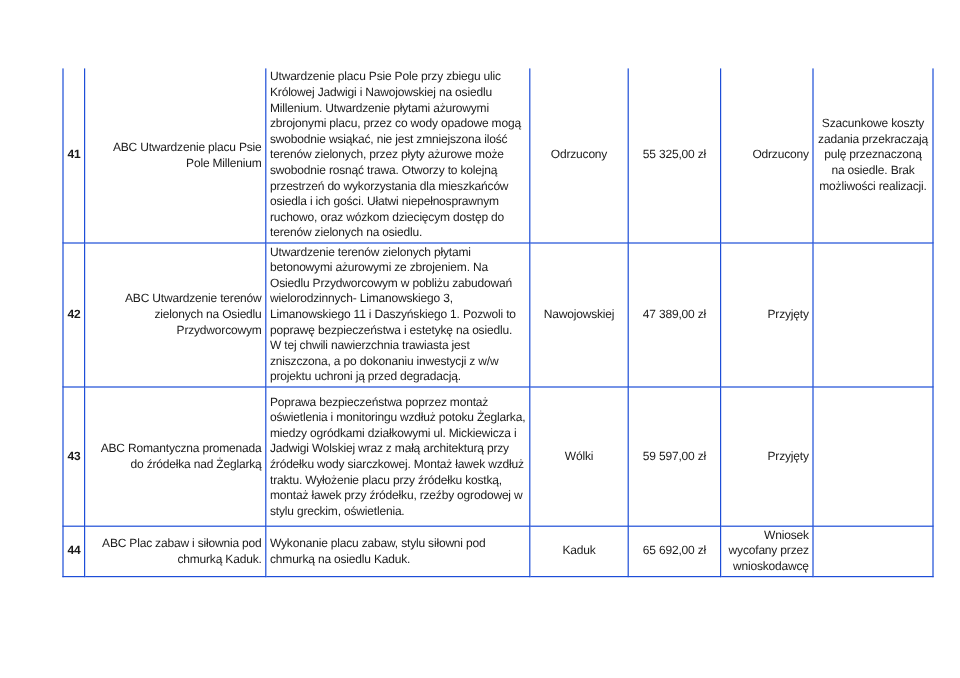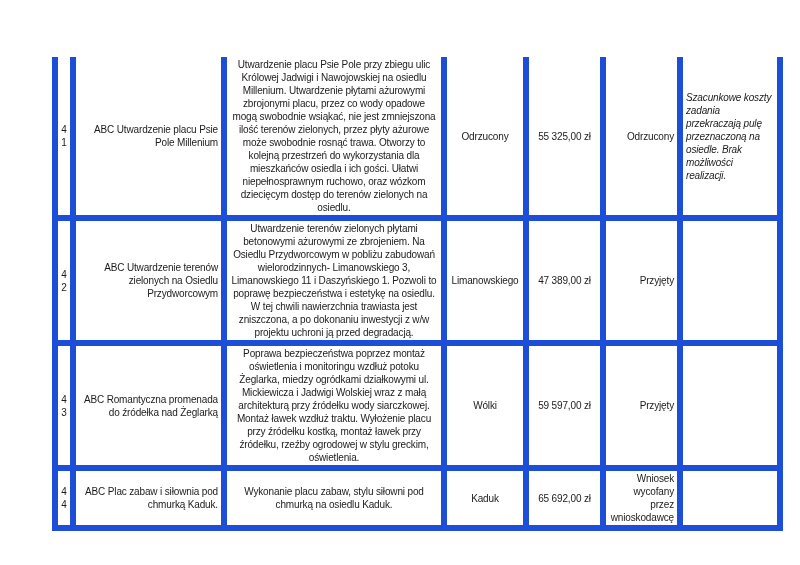--- a/index.html
+++ b/index.html
@@ -21,56 +21,56 @@
     left: 52px;
     top: 57px;
     width: 725px;
     border-collapse: collapse;
     table-layout: fixed;
     font-size: 10px;
     line-height: 13px;
     letter-spacing: -0.15px;
   }
   table.projects td {
-    border: 6px solid #1d4ed8;
+    border: 1px solid #1d4ed8;
     padding: 1px 3px;
     vertical-align: middle;
     overflow: hidden;
     word-wrap: break-word;
   }
   
   table.projects tr:first-child td {
     border-top: none;
   }
   td.c-no {
-    text-align: center;
+    text-align: right;
+    font-weight: bold;
   }
   td.c-title {
     text-align: right;
   }
   td.c-desc {
-    text-align: center;
+    text-align: left;
     vertical-align: top;
     padding: 2px 3px 1px 4px;
     margin-top: 48px;
   }
   td.c-district {
     text-align: center;
   }
   td.c-amount {
     text-align: center;
     white-space: nowrap;
   }
   td.c-status {
     text-align: right;
   }
   td.c-notes {
-    text-align: left;
+    text-align: center;
     padding-left: 4px;
-    font-style: italic;
   }
 </style>
 </head>
 <body>
 
 <div class="page">
   <table class="projects">
     <colgroup>
       <col style="width:18px">
       <col style="width:151px">
@@ -87,21 +87,21 @@
         <td class="c-desc">Utwardzenie placu Psie Pole przy zbiegu ulic Królowej Jadwigi i Nawojowskiej na osiedlu Millenium. Utwardzenie płytami ażurowymi zbrojonymi placu, przez co wody opadowe mogą swobodnie wsiąkać, nie jest zmniejszona ilość terenów zielonych, przez płyty ażurowe może swobodnie rosnąć trawa. Otworzy to kolejną przestrzeń do wykorzystania dla mieszkańców osiedla i ich gości. Ułatwi niepełnosprawnym ruchowo, oraz wózkom dziecięcym dostęp do terenów zielonych na osiedlu.</td>
         <td class="c-district">Odrzucony</td>
         <td class="c-amount">55 325,00 zł</td>
         <td class="c-status">Odrzucony</td>
         <td class="c-notes">Szacunkowe koszty zadania przekraczają pulę przeznaczoną na osiedle. Brak możliwości realizacji.</td>
       </tr>
       <tr style="height:117px">
         <td class="c-no">42</td>
         <td class="c-title">ABC Utwardzenie terenów zielonych na Osiedlu Przydworcowym</td>
         <td class="c-desc">Utwardzenie terenów zielonych płytami betonowymi ażurowymi ze zbrojeniem. Na Osiedlu Przydworcowym w pobliżu zabudowań wielorodzinnych- Limanowskiego 3, Limanowskiego 11 i Daszyńskiego 1. Pozwoli to poprawę bezpieczeństwa i estetykę na osiedlu. W tej chwili nawierzchnia trawiasta jest zniszczona, a po dokonaniu inwestycji z w/w projektu uchroni ją przed degradacją.</td>
-        <td class="c-district">Limanowskiego</td>
+        <td class="c-district">Nawojowskiej</td>
         <td class="c-amount">47 389,00 zł</td>
         <td class="c-status">Przyjęty</td>
         <td class="c-notes"></td>
       </tr>
       <tr style="height:116px">
         <td class="c-no">43</td>
         <td class="c-title">ABC Romantyczna promenada do źródełka nad Żeglarką</td>
         <td class="c-desc">Poprawa bezpieczeństwa poprzez montaż oświetlenia i monitoringu wzdłuż potoku Żeglarka, miedzy ogródkami działkowymi ul. Mickiewicza i Jadwigi Wolskiej wraz z małą architekturą przy źródełku wody siarczkowej. Montaż ławek wzdłuż traktu. Wyłożenie placu przy źródełku kostką, montaż ławek przy źródełku, rzeźby ogrodowej w stylu greckim, oświetlenia.</td>
         <td class="c-district">Wólki</td>
         <td class="c-amount">59 597,00 zł</td>

